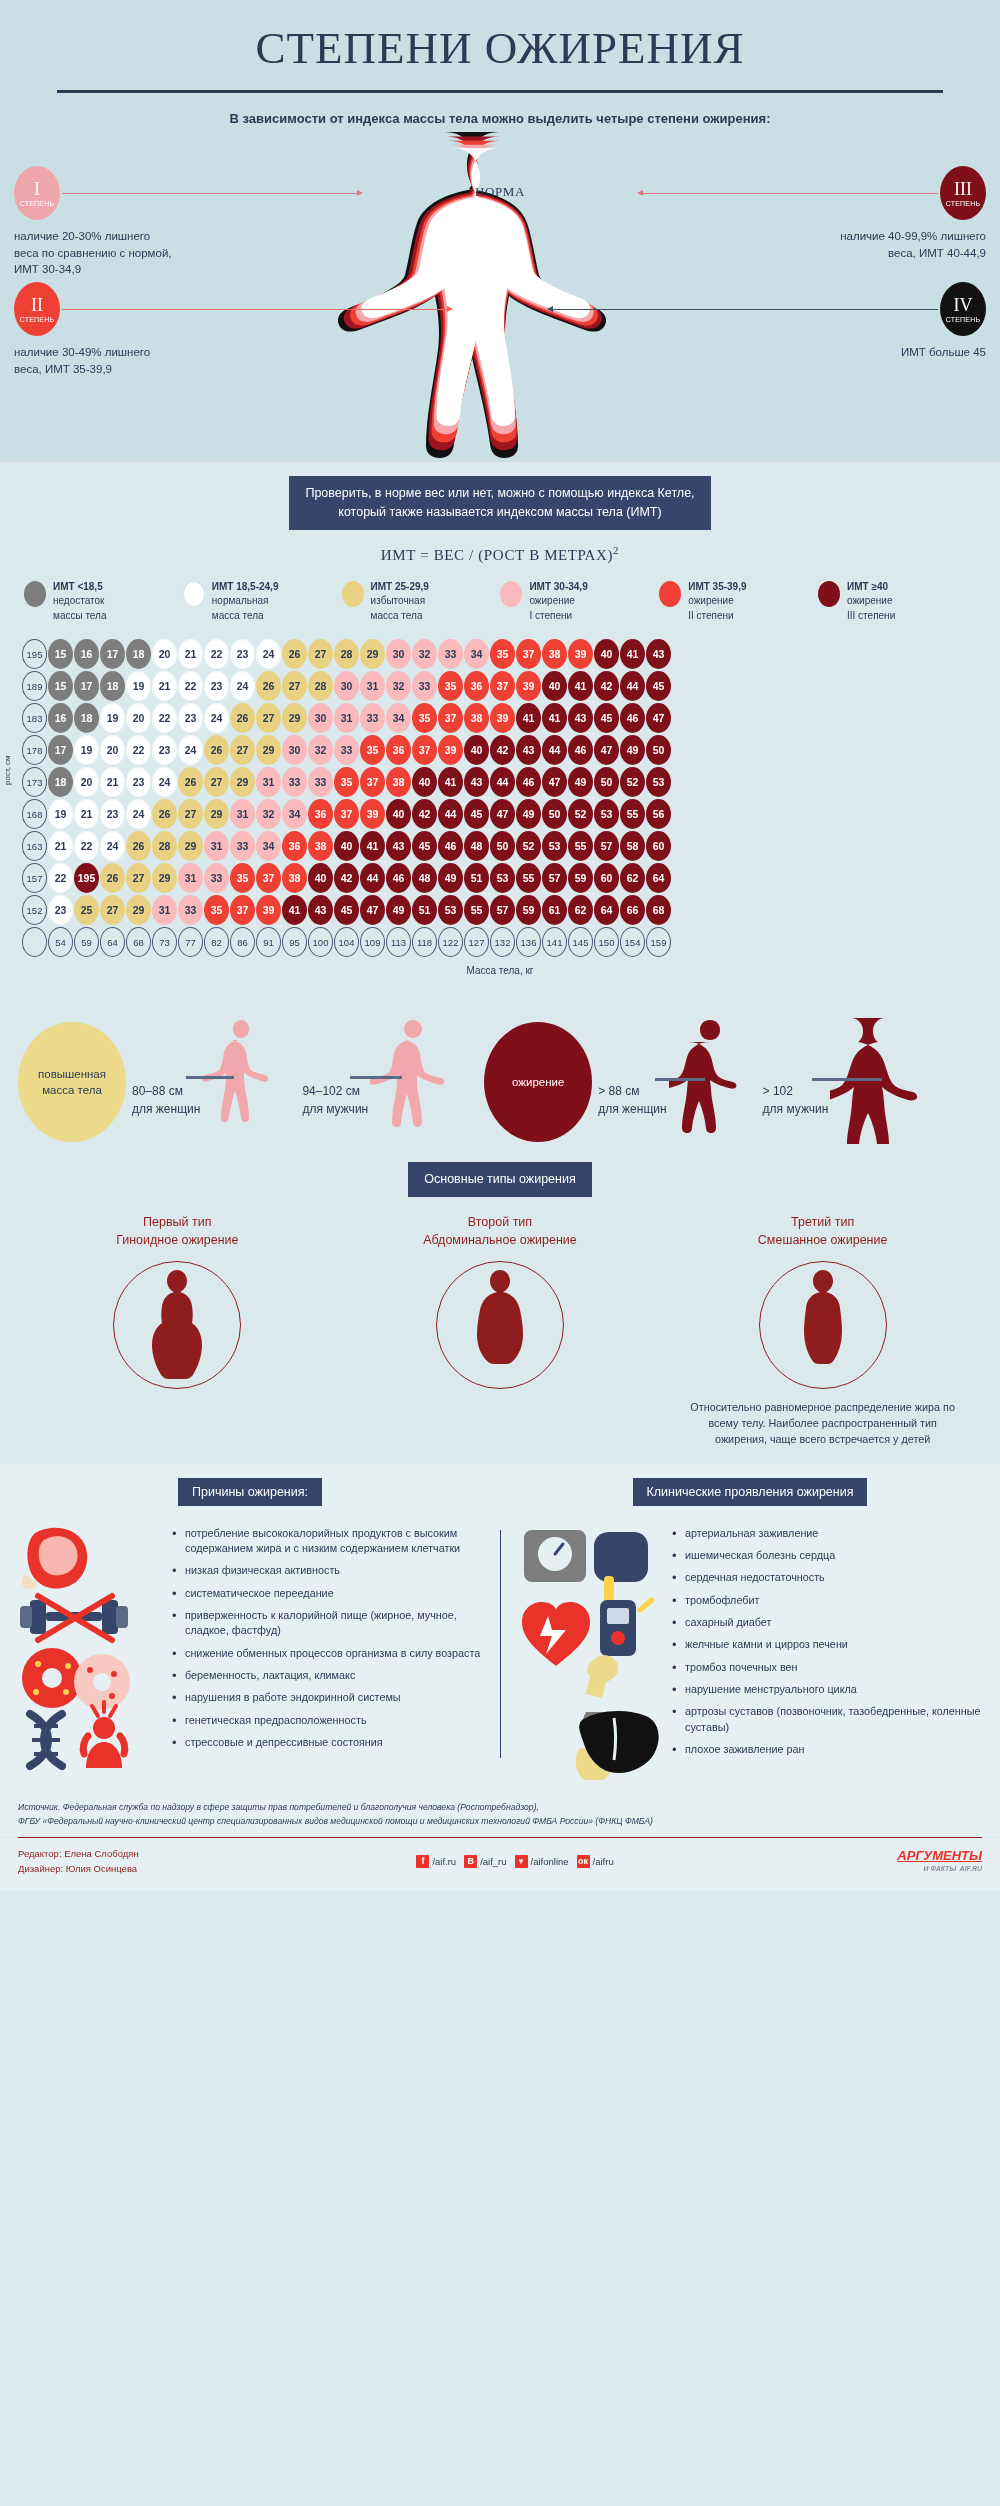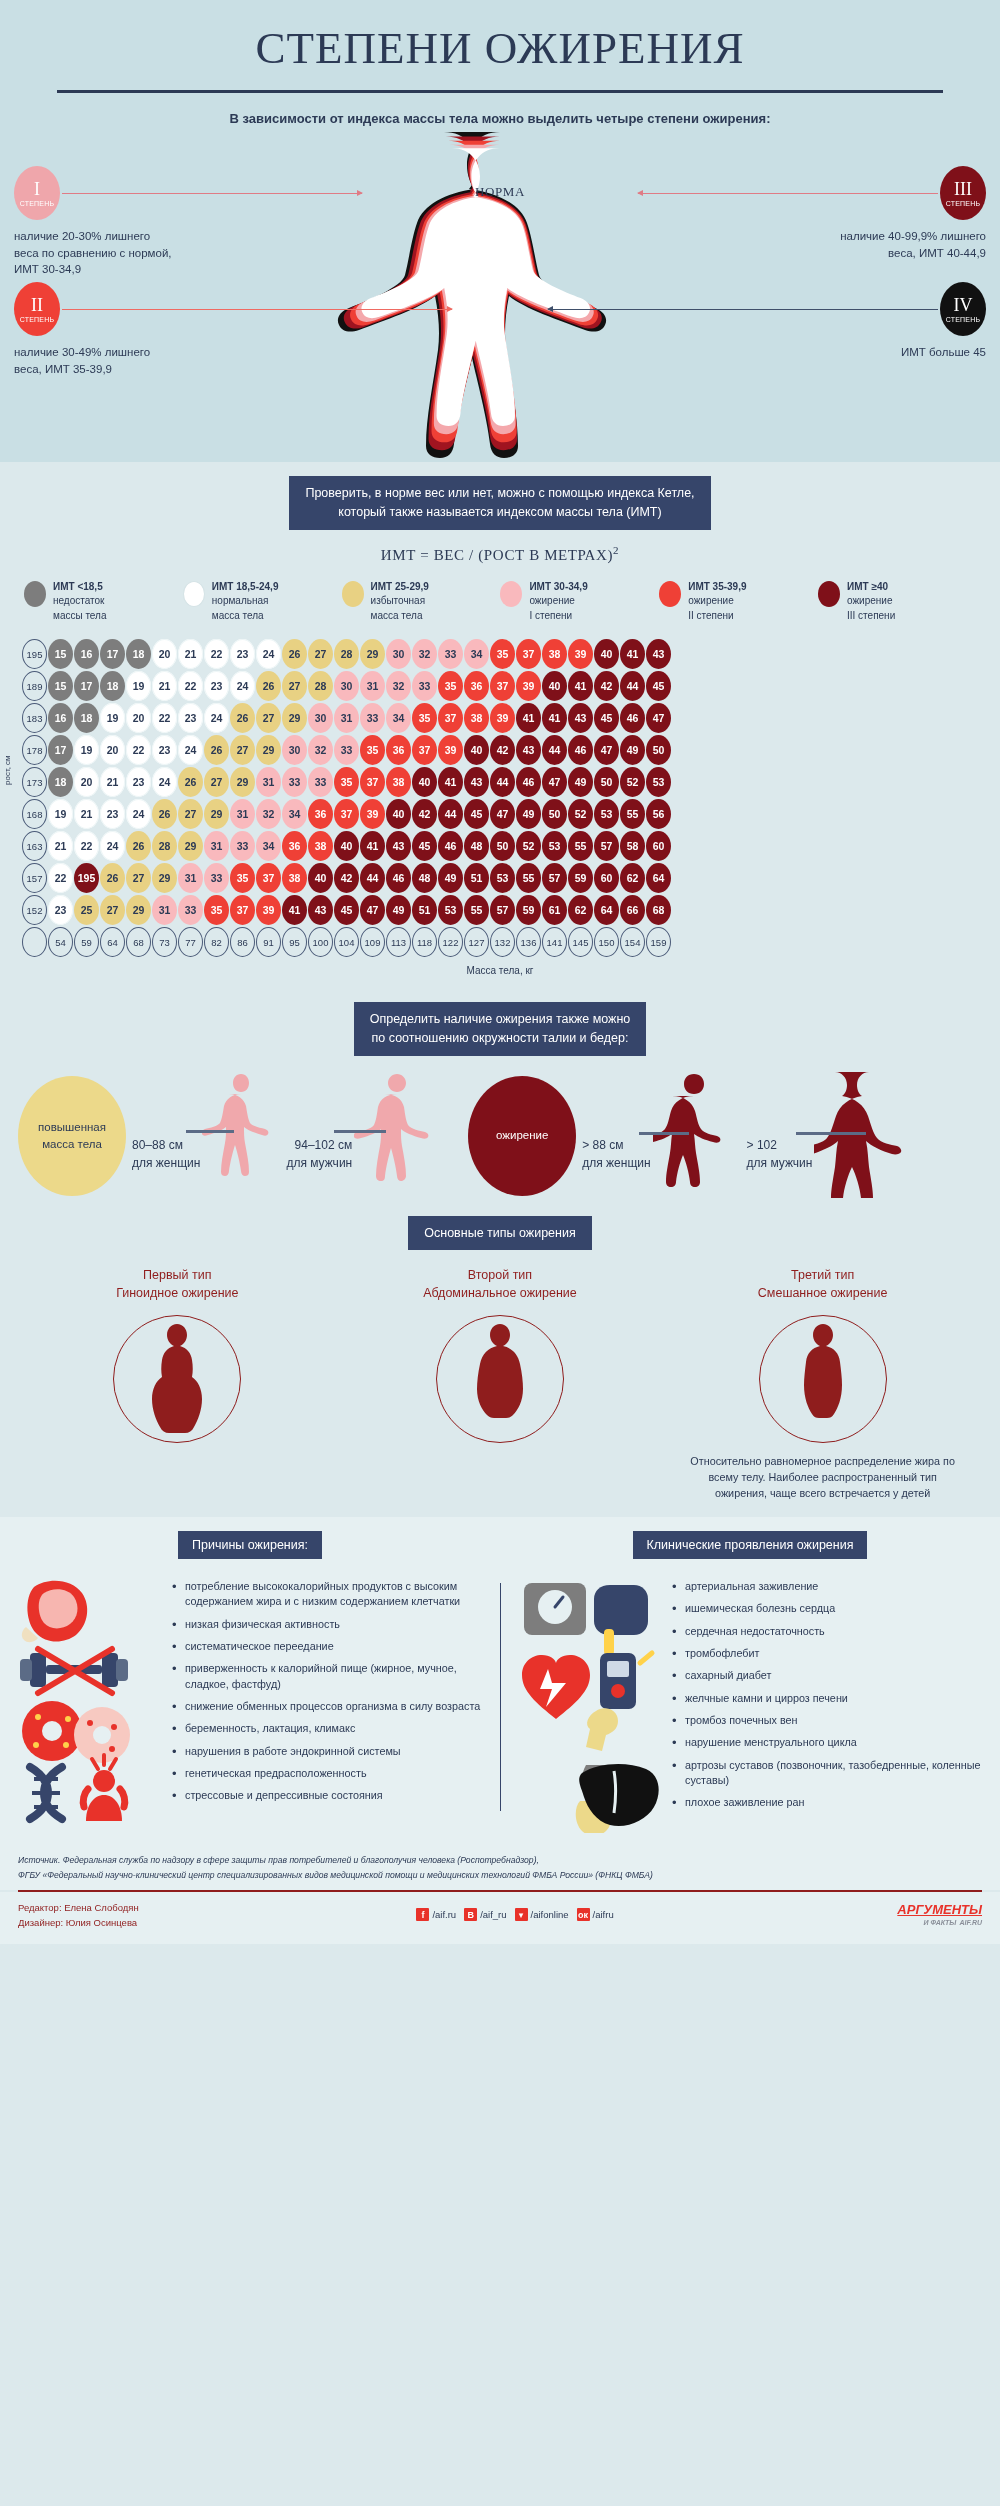--- a/index.html
+++ b/index.html
@@ -584,39 +584,37 @@
           <div class="cell hdr">145</div>
           <div class="cell hdr">150</div>
           <div class="cell hdr">154</div>
           <div class="cell hdr">159</div>
         </div>
       </div>
     <div class="axis-x-label" id="axis-x-label">Масса тела, кг</div>
   </div>
 
   <div class="waist-block">
-    <div class="banner" style="white-space:pre-line;">Определить наличие ожирения также можно
-по соотношению окружности талии и бедер:</div>
 
     <div class="waist-row">
 
       <div class="oval-label" id="ov0" style="white-space: pre-line; background: rgb(236, 217, 138); color: rgb(44, 58, 85);">повышенная
 масса тела</div>
       <div class="measure">
         <div class="measure-txt">
           <div>80–88 см</div>
           <div>для женщин</div>
         </div>
         <div class="fig-small">
           <svg width="78" height="128" viewBox="0 0 78 128">
             <path d="M39 4c-5 0-8 4-8 9s3 9 8 9 8-4 8-9-3-9-8-9zM39 24c-9 0-15 5-17 12-1 6-2 13-4 17-2 3-10 5-15 6-3 1-4 3-3 5s3 2 6 1c7-2 15-5 18-8 0 6 0 11-1 16-2 11-4 20-4 29 0 3 2 4 4 4s4-2 4-5c1-8 4-20 6-26 2 6 5 18 6 26 0 3 2 5 4 5s4-1 4-4c0-9-2-18-4-29-1-5-1-10-1-16 3 3 11 6 18 8 3 1 5 1 6-1s0-4-3-5c-5-1-13-3-15-6-2-4-3-11-4-17-2-7-8-12-17-12z" fill="#f0a8ac"></path>
           </svg>
           <div class="waist-line" style="left:-16px; top:60px; width:48px;"></div>
         </div>
-        <div class="measure-txt" style="margin-left:4px;text-align:right;">
+        <div class="measure-txt" style="margin-left:20px;">
           <div>94–102 см</div>
           <div>для мужчин</div>
         </div>
         <div class="fig-small">
           <svg width="86" height="128" viewBox="0 0 86 128">
             <path d="M43 4c-5 0-9 4-9 9s4 9 9 9 9-4 9-9-4-9-9-9zM43 24c-10 0-17 5-19 13-1 7-2 14-4 18-3 4-12 6-17 7-3 1-4 3-3 5s4 2 7 1c8-2 17-6 20-9 0 6 0 12-1 17-2 11-4 21-4 30 0 3 2 5 5 5s4-2 4-5c1-9 4-21 6-28 2 7 5 19 6 28 0 3 2 5 4 5s5-2 5-5c0-9-2-19-4-30-1-5-1-11-1-17 3 3 12 7 20 9 3 1 6 1 7-1s0-4-3-5c-5-1-14-3-17-7-2-4-3-11-4-18-2-8-9-13-19-13z" fill="#f0a8ac"></path>
           </svg>
           <div class="waist-line" style="left:-20px; top:60px; width:52px;"></div>
         </div>
       </div>

